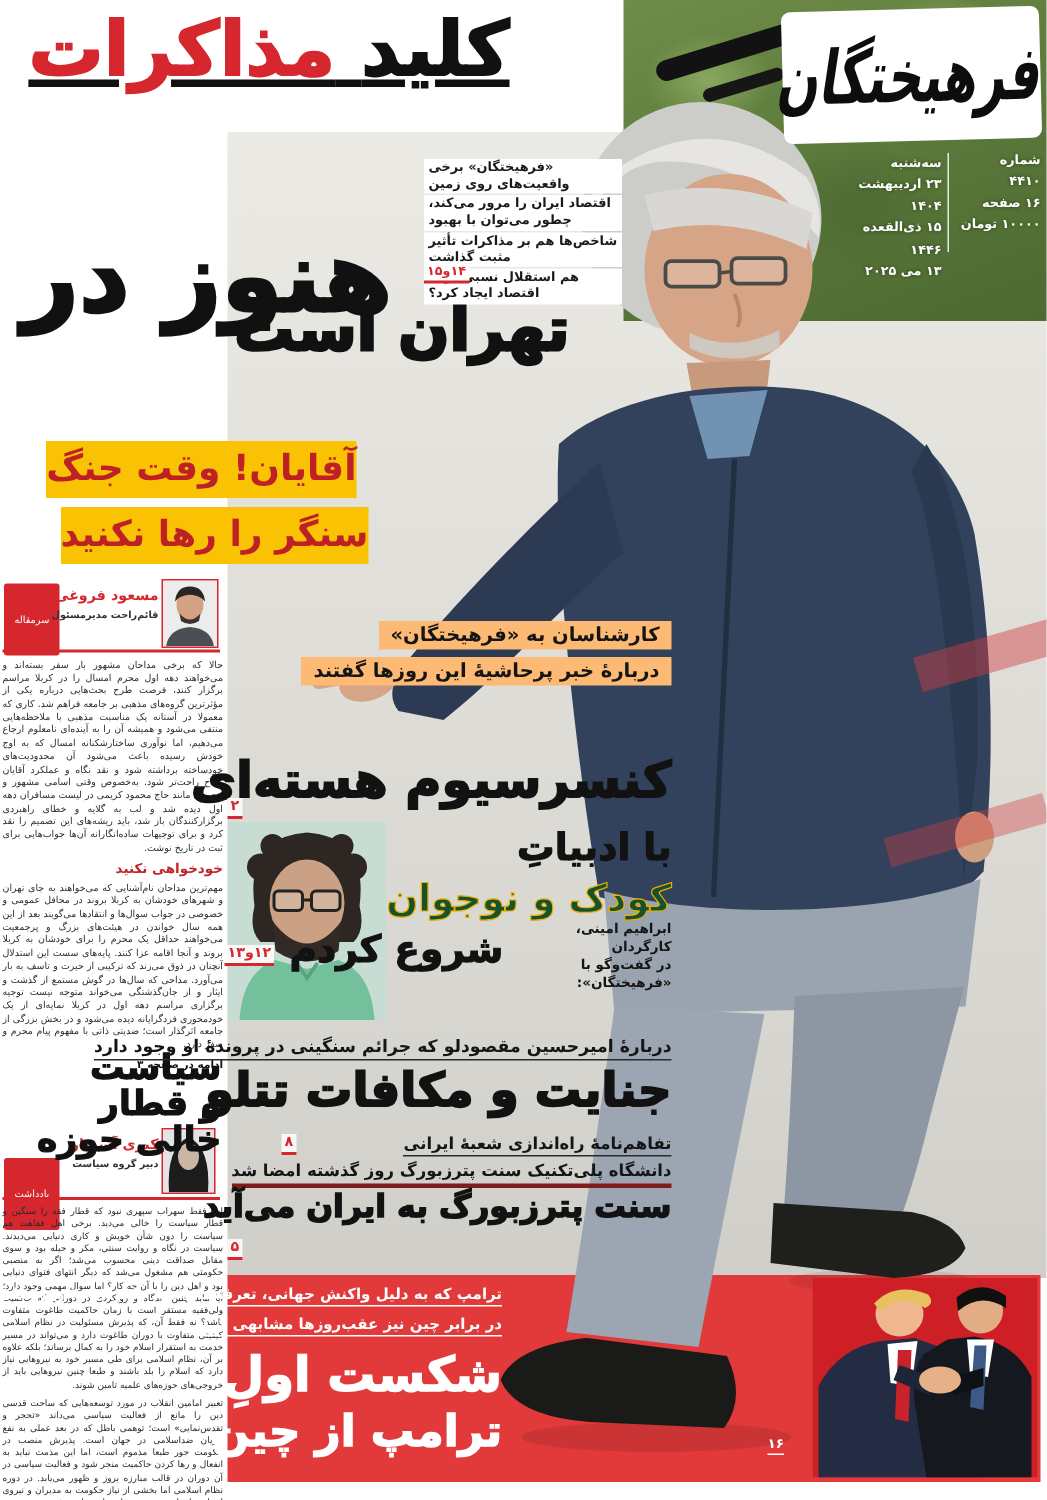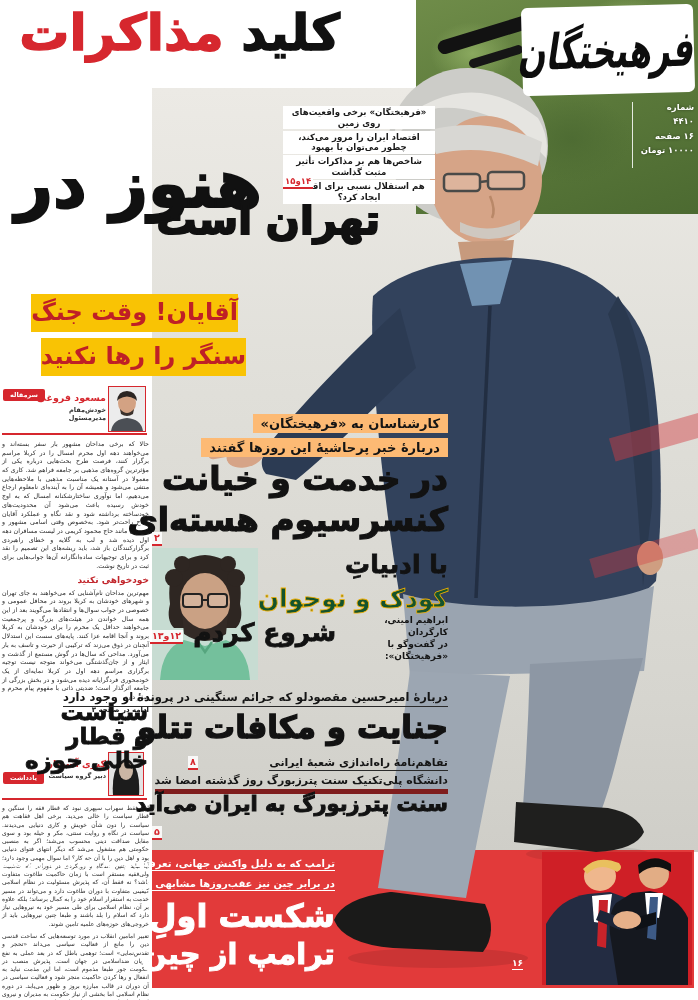--- a/index.html
+++ b/index.html
@@ -25,40 +25,40 @@
   .flourish2{left:468px;top:52px;width:56px;height:9px;background:#161616;border-radius:6px;
     transform:rotate(-17deg);z-index:4;}
   .mast-info{color:#fff;font-size:8.5px;font-weight:bold;line-height:1.7;z-index:4;
     text-shadow:0 0 3px rgba(0,0,0,.45);text-align:right;}
   .mast-issue{left:636px;top:100px;width:58px;}
   .mast-dates{left:552px;top:102px;width:76px;}
   .mast-divider{left:632px;top:102px;width:1px;height:66px;background:rgba(255,255,255,.85);z-index:4;}
   .issue-number{letter-spacing:4px;}
   
   .hl{z-index:4;font-weight:bold;color:#111;white-space:nowrap;line-height:1;}
-  .h-l1{right:358px;top:8px;font-size:50px;-webkit-text-stroke:1.4px #111;}
+  .h-l1{right:358px;top:8px;font-size:50px;text-decoration:underline;-webkit-text-stroke:1.4px #111;}
   .h-l1 .red{color:#d6272e;-webkit-text-stroke:1.4px #d6272e;}
   .h-l2{right:436px;top:104px;font-size:66px;margin-top:48px;-webkit-text-stroke:2px #111;}
   .h-l3{right:318px;top:200px;font-size:40px;-webkit-text-stroke:2px #111;}
   
-  .standfirst{left:283px;top:106px;width:152px;z-index:4;text-align:center;}
+  .standfirst{left:283px;top:106px;width:132px;z-index:4;text-align:left;}
   .standfirst .line{display:block;margin-bottom:1px;}
   .standfirst .line span{display:inline-block;background:#fff;padding:1px 3px;
     font-size:8.6px;font-weight:bold;color:#1a1a1a;line-height:1.25;}
   .lead-ref{left:283px;top:176px;z-index:5;font-size:8.5px;font-weight:bold;color:#d6272e;
     border-bottom:2px solid #d6272e;padding:0 2px 1px;background:#fff;}
   
   .yellow-chip{z-index:4;background:#f9c304;color:#bf2026;font-weight:bold;
     padding:4px 0 6px;white-space:nowrap;}
   .y1{right:460px;top:294px;font-size:24px;}
   .y2{right:452px;top:338px;font-size:24px;}
   
   .byline{z-index:4;}
-  .byline-chip{position:absolute;background:#d6272e;color:#fff;font-size:6.5px;font-weight:bold;
-    padding:2px 7px;border-radius:2px;}
+  .byline-chip{position:absolute;background:#d6272e;color:#fff;font-size:6.5px;font-weight:normal;
+    padding:20px 7px;border-radius:2px;}
   .byline-name{position:absolute;font-size:9.5px;font-weight:bold;color:#d6272e;line-height:1.2;}
   .byline-role{position:absolute;font-size:6.5px;font-weight:bold;color:#333;}
   .byline-photo{position:absolute;border:1.5px solid #d6272e;overflow:hidden;background:#eee;}
   .byline-rule{position:absolute;background:#d6272e;height:1.5px;}
   
   .bodycol{z-index:4;width:147px;font-size:6.3px;line-height:1.38;text-align:justify;color:#2a2a2a;}
   .bodycol p{margin:0 0 4px 0;}
   .subhead{color:#c2262c;font-size:9px;font-weight:bold;margin:3px 0 2px;}
   .continued{font-weight:bold;font-size:7px;color:#111;margin-top:2px;}
   .note-headline{z-index:4;font-weight:bold;color:#111;font-size:23px;line-height:1.05;
@@ -80,21 +80,21 @@
   .int-k{right:250px;top:614px;width:104px;font-size:9px;font-weight:bold;color:#151515;
     line-height:1.35;text-align:right;z-index:4;}
   .int-ref{left:150px;top:630px;}
   .tat-k{right:250px;top:690px;font-size:11.5px;font-weight:bold;color:#151515;
     border-bottom:1px solid #2a2a2a;padding-bottom:2px;z-index:4;white-space:nowrap;}
   .tat-h{right:250px;top:712px;font-size:31px;-webkit-text-stroke:1.4px #121212;}
   .tat-ref{left:188px;top:756px;}
   .uni-k1{right:250px;top:756px;font-size:11px;font-weight:bold;color:#151515;
     border-bottom:1px solid #2a2a2a;padding-bottom:1px;z-index:4;white-space:nowrap;}
   .uni-k2{right:250px;top:774px;font-size:11px;font-weight:bold;color:#151515;
-    border-bottom:5px solid #7f1d1d;padding-bottom:2px;z-index:4;white-space:nowrap;}
+    border-bottom:3px solid #7f1d1d;padding-bottom:2px;z-index:4;white-space:nowrap;}
   .uni-h{right:250px;top:794px;font-size:21px;-webkit-text-stroke:1px #121212;}
   .uni-ref{left:152px;top:826px;}
   
   .redbox{left:152px;top:850px;width:542px;height:138px;background:#e23a3a;z-index:1;}
   .tr-k{z-index:4;color:#fff;font-size:10px;font-weight:bold;border-bottom:1px solid #fff;
     padding-bottom:1px;white-space:nowrap;}
   .tr-k1{right:363px;top:858px;}
   .tr-k2{right:363px;top:878px;}
   .tr-h{z-index:4;color:#fff;font-weight:bold;white-space:nowrap;line-height:1;margin-left:47px;
     -webkit-text-stroke:1px #fff;}
@@ -150,40 +150,46 @@
   <div class="abs logo-box">
     <div class="logo-text">فرهیختگان</div>
   </div>
   <div class="abs mast-divider"></div>
   <div class="abs mast-info mast-issue">
     <div>شماره</div>
     <div class="issue-number">۴۴۱۰</div>
     <div>۱۶ صفحه</div>
     <div>۱۰۰۰۰ تومان</div>
   </div>
+  <div class="abs mast-info mast-dates">
+    <div>سه‌شنبه</div>
+    <div>۲۳ اردیبهشت ۱۴۰۴</div>
+    <div>۱۵ ذی‌القعده ۱۴۴۶</div>
+    <div>۱۳ می ۲۰۲۵</div>
+  </div>
 
   <div class="abs hl h-l1"><span>کلید</span> <span class="red">مذاکرات</span></div>
   <div class="abs hl h-l2">هنوز در</div>
   <div class="abs hl h-l3">تهران است</div>
 
   <div class="abs standfirst">
     <span class="line"><span>«فرهیختگان» برخی واقعیت‌های روی زمین</span></span>
     <span class="line"><span>اقتصاد ایران را مرور می‌کند، چطور می‌توان با بهبود</span></span>
     <span class="line"><span>شاخص‌ها هم بر مذاکرات تأثیر مثبت گذاشت</span></span>
     <span class="line"><span>هم استقلال نسبی برای اقتصاد ایجاد کرد؟</span></span>
   </div>
   <div class="abs lead-ref">۱۴و۱۵</div>
 
   <div class="abs yellow-chip y1">آقایان! وقت جنگ</div>
   <div class="abs yellow-chip y2">سنگر را رها نکنید</div>
 
   <div class="byline">
     <div class="byline-chip" style="left:3px;top:389px;">سرمقاله</div>
     <div class="byline-name" style="left:32px;top:392px;width:74px;">مسعود فروغی</div>
-    <div class="byline-role" style="left:32px;top:406px;width:74px;">خودش‌مقام مدیرمسئول</div>
+    <div class="byline-role" style="left:32px;top:406px;width:74px;">قائم‌راحت مدیرمسئول</div>
     <div class="byline-photo" style="left:108px;top:386px;width:36px;height:44px;">
       <svg viewBox="0 0 36 44" width="36" height="44">
         <rect width="36" height="44" fill="#ececec"></rect>
         <ellipse cx="18" cy="16" rx="9" ry="11" fill="#d3a283"></ellipse>
         <path d="M8,14 Q9,4 18,4 Q27,4 28,14 L26,12 Q18,7 10,12 Z" fill="#2b2522"></path>
         <path d="M11,22 Q18,30 25,22 L24,27 Q18,31 12,27 Z" fill="#3b322c"></path>
         <path d="M2,44 Q4,32 18,31 Q32,32 34,44 Z" fill="#4b4f55"></path>
       </svg>
     </div>
     <div class="byline-rule" style="left:2px;top:433px;width:145px;"></div>
@@ -214,21 +220,20 @@
     <div class="byline-rule" style="left:2px;top:798px;width:145px;"></div>
   </div>
   <div class="abs bodycol left-col-articles" style="left:2px;top:804px;font-size:6px;">
     <p>این فقط سهراب سپهری نبود که قطار فقه را سنگین و قطار سیاست را خالی می‌دید. برخی اهل فقاهت هم سیاست را دون شأن خویش و کاری دنیایی می‌دیدند. سیاست در نگاه و روایت سنتی، مکر و حیله بود و سوی مقابل صداقت دینی محسوب می‌شد؛ اگر به منصبی حکومتی هم مشغول می‌شد که دیگر انتهای فتوای دنیایی بود و اهل دین را با آن چه کار؟ اما سوال مهمی وجود دارد؛ آیا نباید چنین دیدگاه و رویکردی در دورانی که حاکمیت ولی‌فقیه مستقر است با زمان حاکمیت طاغوت متفاوت باشد؟ نه فقط آن، که پذیرش مسئولیت در نظام اسلامی کیفیتی متفاوت با دوران طاغوت دارد و می‌تواند در مسیر خدمت به استقرار اسلام خود را به کمال برساند؛ بلکه علاوه بر آن، نظام اسلامی برای طی مسیر خود به نیروهایی نیاز دارد که اسلام را بلد باشند و طبعا چنین نیروهایی باید از خروجی‌های حوزه‌های علمیه تامین شوند.</p>
     <p>تعبیر امامین انقلاب در مورد توسعه‌هایی که ساحت قدسی دین را مانع از فعالیت سیاسی می‌داند «تحجر و تقدس‌نمایی» است؛ توهمی باطل که در بعد عملی به نفع جریان ضداسلامی در جهان است. پذیرش منصب در حکومت جور طبعا مذموم است، اما این مذمت نباید به انفعال و رها کردن حاکمیت منجر شود و فعالیت سیاسی در آن دوران در قالب مبارزه بروز و ظهور می‌یابد. در دوره نظام اسلامی اما بخشی از نیاز حکومت به مدیران و نیروی انسانی باید از سوی حوزه‌های علمیه تامین شود.</p>
 
   </div>
 
   <div class="abs kchip nuc-k1">کارشناسان به «فرهیختگان»</div>
   <div class="abs kchip nuc-k2">دربارهٔ خبر پرحاشیهٔ این روزها گفتند</div>
-  <div class="abs headline nuc-h1">در خدمت و خیانت</div>
   <div class="abs headline nuc-h2">کنسرسیوم هسته‌ای</div>
   <div class="abs pref nuc-ref">۲</div>
 
   <div class="abs int-photo">
     <svg viewBox="0 0 106 132" width="106" height="132">
       <rect width="106" height="132" fill="#c7dcd2"></rect>
       <path d="M18,56 Q12,10 53,7 Q94,10 88,56 Q92,72 84,80 L22,80 Q14,72 18,56 Z" fill="#2e2622"></path>
       <circle cx="22" cy="30" r="9" fill="#2e2622"></circle>
         <circle cx="84" cy="30" r="9" fill="#2e2622"></circle>
       <circle cx="30" cy="16" r="8" fill="#2e2622"></circle>

